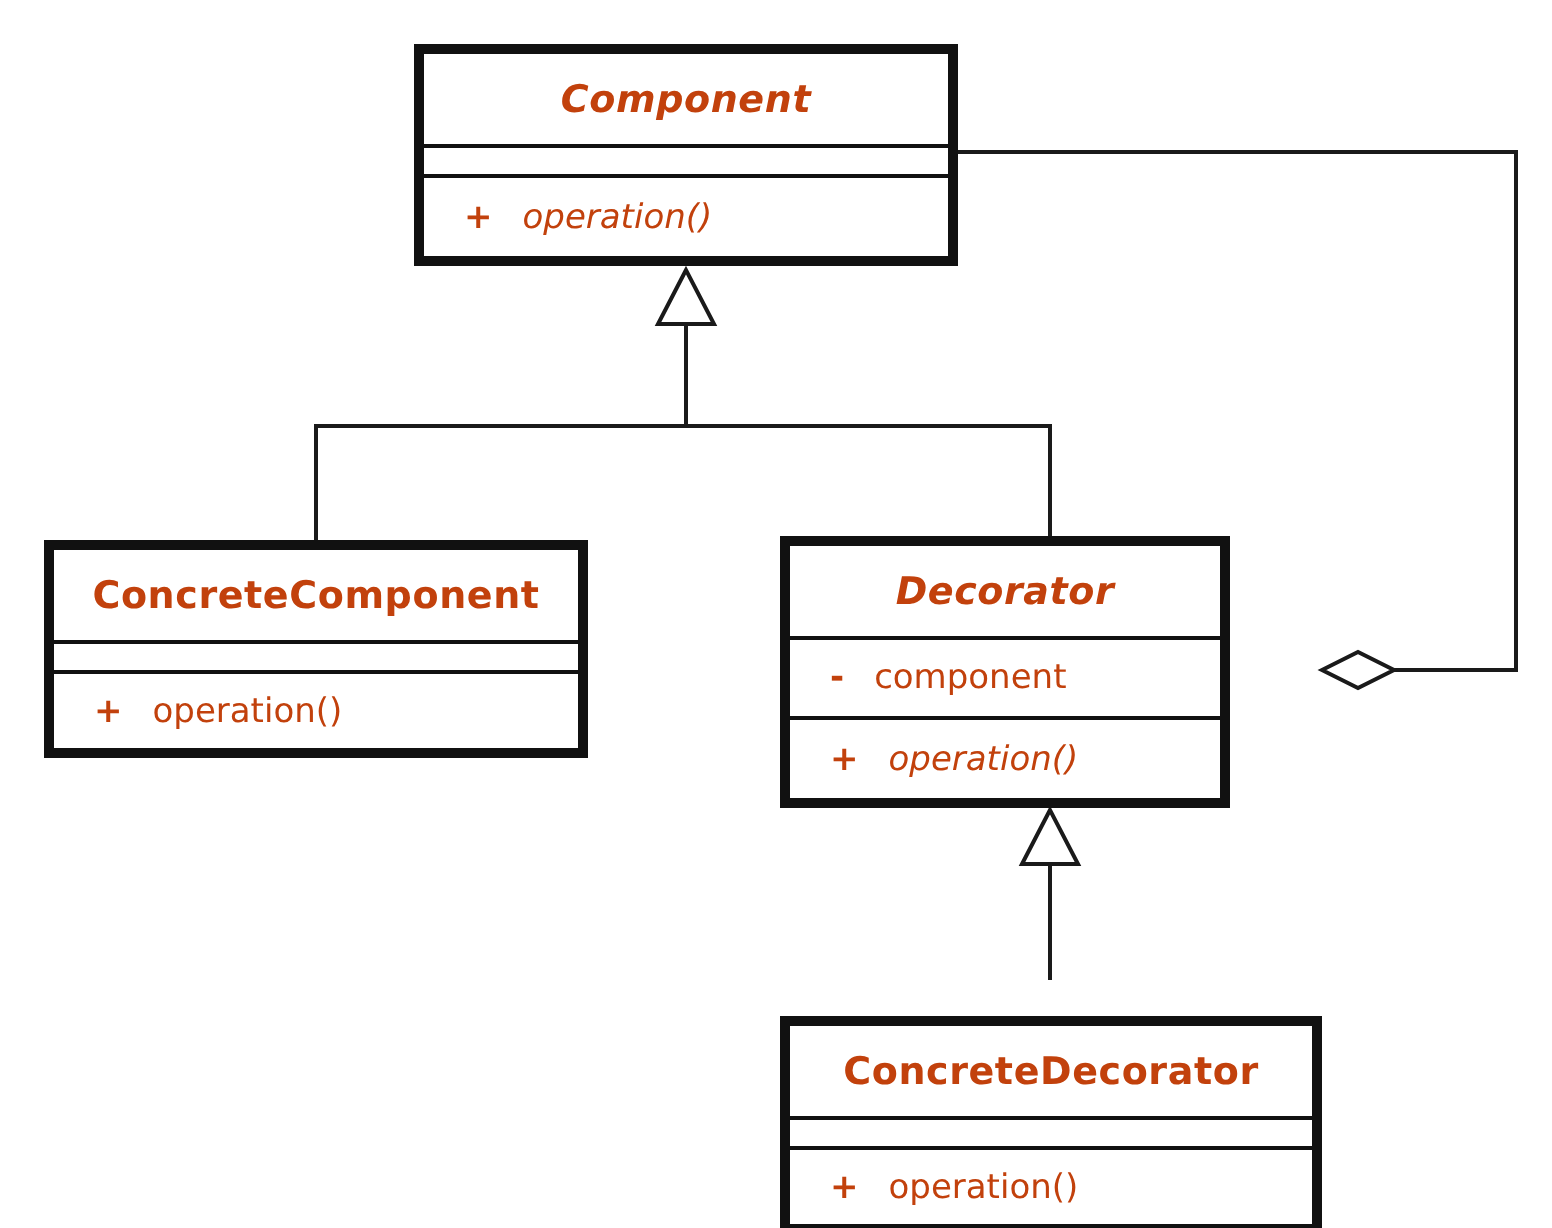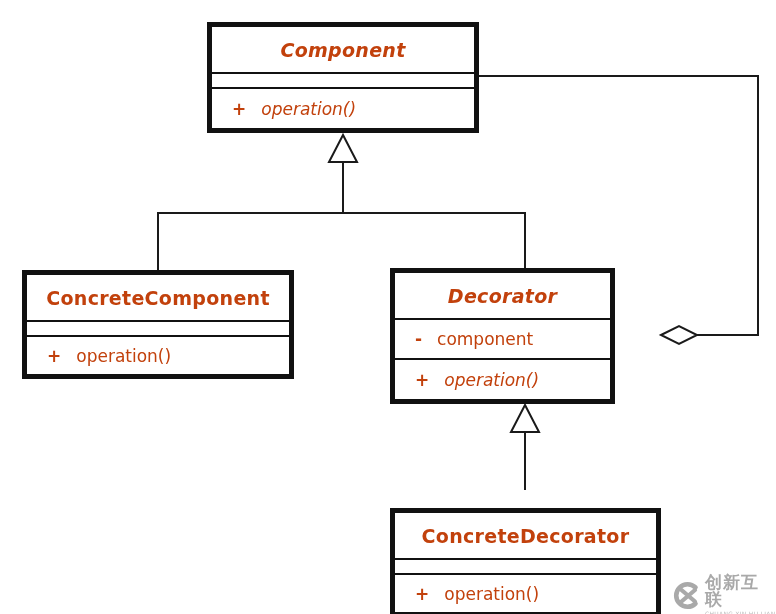--- a/index.html
+++ b/index.html
@@ -100,26 +100,14 @@
     <div class="uml-attrs empty"></div>
     <div class="uml-methods">
       <div class="member">
         <span class="vis">+</span>
         <span>operation()</span>
       </div>
     </div>
   </div>
 
 
-  <div class="watermark-logo">
-    <span style="display:inline-flex;">
-      <svg width="31" height="31" viewBox="0 0 31 31" xmlns="http://www.w3.org/2000/svg">
-        <path d="M 24.5 7.5 A 11.3 11.3 0 1 0 24.5 23.5" fill="none" stroke="#a9a9a9" stroke-width="4.6" stroke-linecap="round"></path>
-        <path d="M 10.5 10 L 24 21.5 M 24 10 L 10.5 21.5" fill="none" stroke="#a9a9a9" stroke-width="4.2" stroke-linecap="round"></path>
-      </svg>
-    </span>
-    <span class="logo-text">
-      <span class="logo-name">创新互联</span>
-      <span class="logo-caption">CHUANG XIN HU LIAN</span>
-    </span>
-  </div>
 
 </div>
 
 </body></html>

